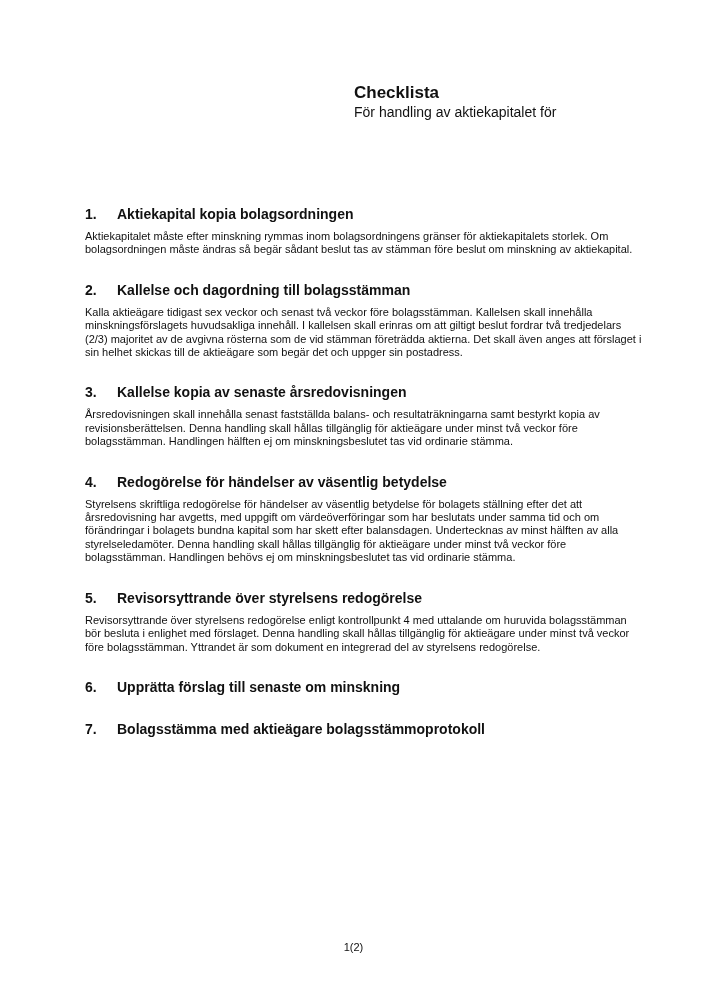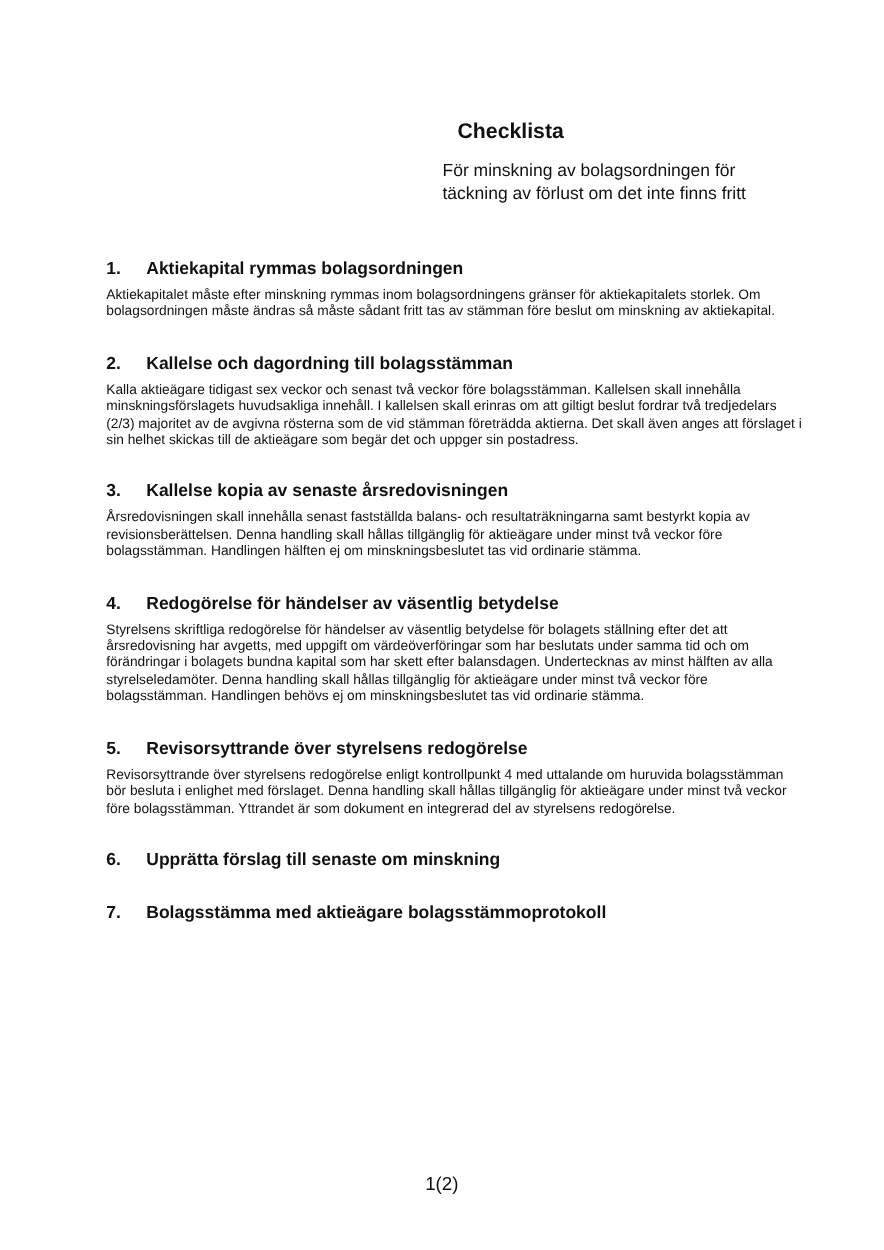--- a/index.html
+++ b/index.html
@@ -19,21 +19,21 @@
   .title-block {
     position: absolute;
     left: 354px;
     top: 83px;
     width: 310px;
   }
   .doc-title {
     font-size: 17px;
     font-weight: bold;
     line-height: 20px;
-    margin: 12px;
+    margin: 0;
   }
   .doc-subtitle-line {
     font-size: 14px;
     line-height: 18.4px;
   }
   .sections {
     position: absolute;
     left: 85px;
     top: 206px;
     width: 557px;
@@ -57,45 +57,44 @@
   .section-body {
     font-size: 11px;
     line-height: 13.4px;
   }
   .page-number {
     position: absolute;
     left: 0;
     right: 0;
     top: 941px;
     text-align: center;
-    font-size: 15px;
+    font-size: 11px;
     line-height: 13px;
   }
 </style>
 </head>
 <body>
 
 <div class="page">
 
   <div class="title-block">
     <div class="doc-title">Checklista</div>
     <div class="doc-subtitle">
-      <div class="doc-subtitle-line">För minskning av bolagsordningen för</div>
-      <div class="doc-subtitle-line">täckning av förlust om det inte finns fritt</div>
+      <div class="doc-subtitle-line">För handling av aktiekapitalet för</div>
     </div>
   </div>
 
   <div class="sections">
 
     <div class="section">
       <div class="section-heading">
         <span class="section-number">1.</span>
-        <span class="section-title">Aktiekapital rymmas bolagsordningen</span>
+        <span class="section-title">Aktiekapital kopia bolagsordningen</span>
       </div>
-      <div class="section-body">Aktiekapitalet måste efter minskning rymmas inom bolagsordningens gränser för aktiekapitalets storlek. Om bolagsordningen måste ändras så måste sådant fritt tas av stämman före beslut om minskning av aktiekapital.</div>
+      <div class="section-body">Aktiekapitalet måste efter minskning rymmas inom bolagsordningens gränser för aktiekapitalets storlek. Om bolagsordningen måste ändras så begär sådant beslut tas av stämman före beslut om minskning av aktiekapital.</div>
     </div>
 
     <div class="section">
       <div class="section-heading">
         <span class="section-number">2.</span>
         <span class="section-title">Kallelse och dagordning till bolagsstämman</span>
       </div>
       <div class="section-body">Kalla aktieägare tidigast sex veckor och senast två veckor före bolagsstämman. Kallelsen skall innehålla minskningsförslagets huvudsakliga innehåll. I kallelsen skall erinras om att giltigt beslut fordrar två tredjedelars (2/3) majoritet av de avgivna rösterna som de vid stämman företrädda aktierna. Det skall även anges att förslaget i sin helhet skickas till de aktieägare som begär det och uppger sin postadress.</div>
     </div>
 

